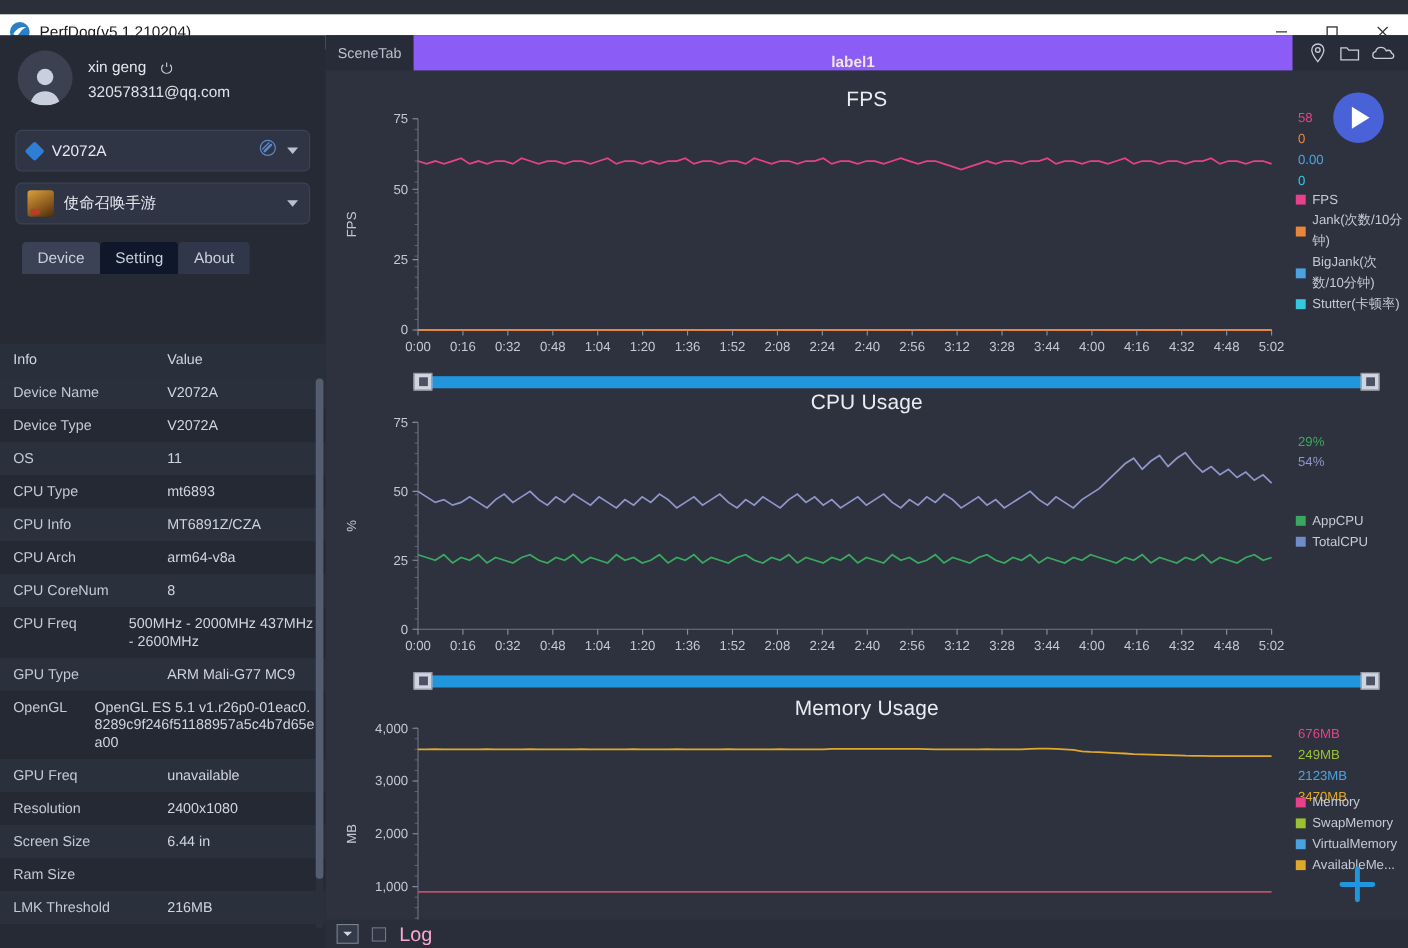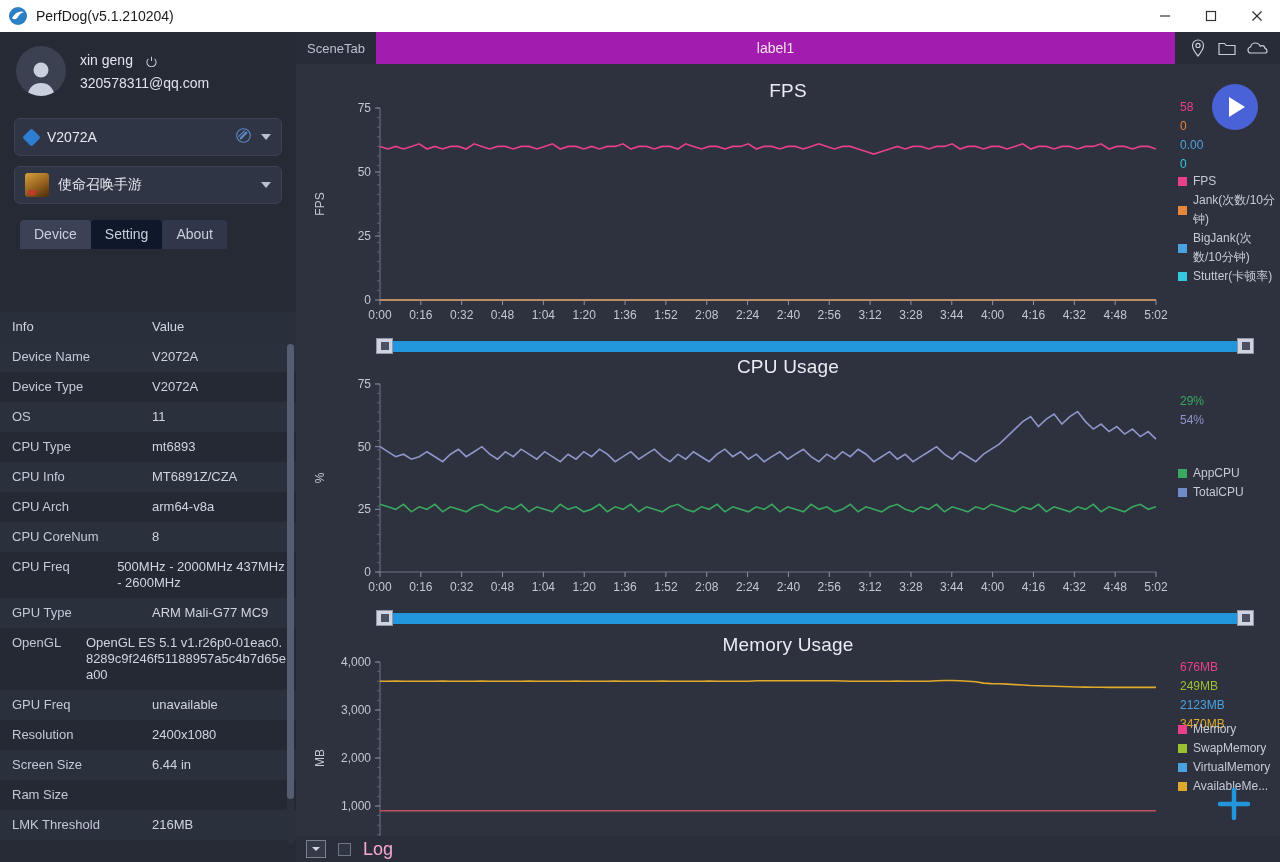--- a/index.html
+++ b/index.html
@@ -6,21 +6,21 @@
   html, body {
     width: 1280px; height: 862px;
     background: #2b2f3a;
     font-family: "Liberation Sans", sans-serif;
     overflow: hidden;
   }
   #app { position: relative; width: 1280px; height: 862px; }
 
   
   .titlebar {
-    position: absolute; top: 0; left: 0; width: 1280px; height: 32px;
+    position: absolute; top: 13px; left: 0; width: 1280px; height: 32px;
     background: #ffffff; display: flex; align-items: center;
   }
   .tb-logo { width: 20px; height: 20px; margin-left: 8px; flex: 0 0 auto; }
   .tb-title {
     margin-left: 8px; font-size: 14px; color: #1a1a1a;
     white-space: nowrap;
   }
   .tb-spacer { flex: 1 1 auto; }
   .tb-btn {
     width: 46px; height: 32px; display: flex; align-items: center;
@@ -104,22 +104,22 @@
   .main {
     position: absolute; top: 32px; left: 296px; width: 984px; height: 830px;
     background: #2e323e;
   }
   .scenebar { display: flex; height: 32px; align-items: stretch; }
   .scene-tab {
     width: 80px; background: #282c38; color: #b9c0cf; font-size: 13px;
     display: flex; align-items: center; justify-content: center;
   }
   .label-bar {
-    flex: 1 1 auto; background: #a21caf; position: relative;
-    display: flex; align-items: center; justify-content: center;
+    flex: 1 1 auto; background: #8b5cf6; position: relative;
+    display: flex; align-items: flex-end; justify-content: center; font-weight: bold;
   }
   .label-bar span { color: #f3e3e5; font-size: 14px; }
   .scene-icons {
     width: 105px; background: #282c38; display: flex; align-items: center;
     justify-content: space-around; padding: 0 8px;
   }
   .sicon { width: 20px; height: 20px; }
 
   .chart-wrap { position: relative; }
   .chart-title {

